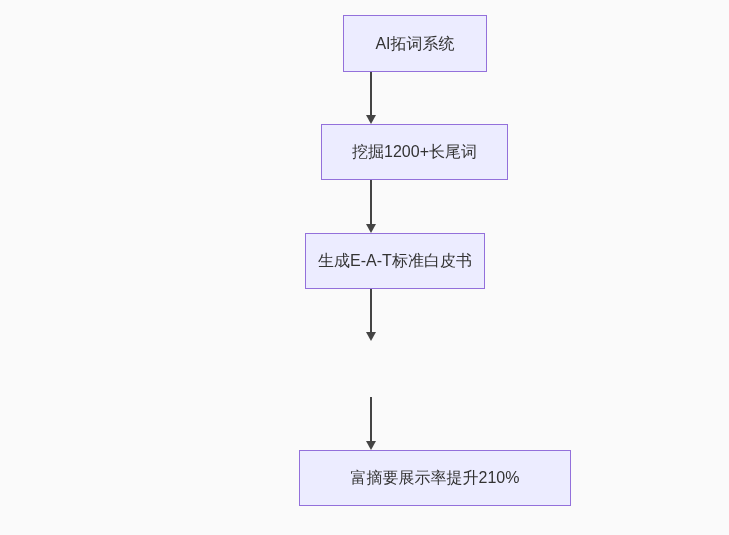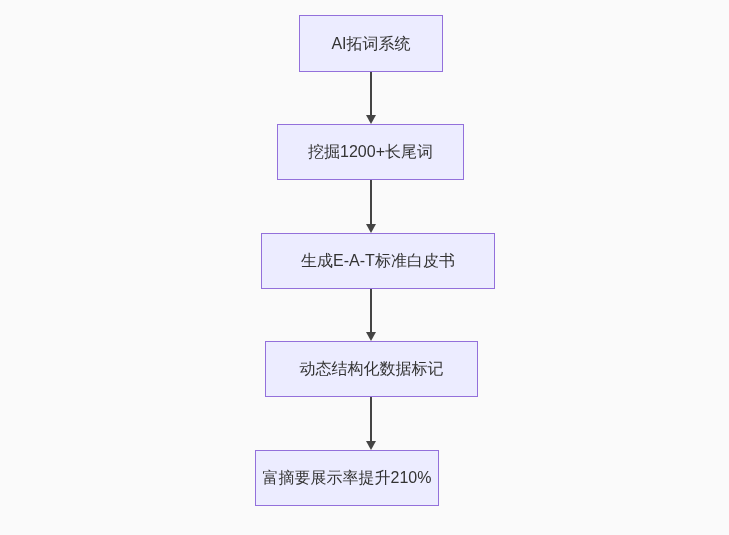--- a/index.html
+++ b/index.html
@@ -17,32 +17,33 @@
     overflow: hidden;
   }
   .node {
     position: absolute;
     box-sizing: border-box;
     background: var(--node-fill, #ececff);
     border: 1px solid var(--node-border, #9370db);
     display: flex;
     align-items: center;
     justify-content: center;
+    margin-left: 44px;
   }
   .node-label {
     font-size: 16px;
     color: var(--text-color, #333333);
     white-space: nowrap;
     line-height: 1.2;
   }
   .node-1 { left: 299px; top: 15px;  width: 144px; height: 57px; }
   .node-2 { left: 277px; top: 124px; width: 187px; height: 56px; text-align: right; }
-  .node-3 { left: 261px; top: 233px; width: 234px; height: 56px; }
+  .node-3 { left: 261px; top: 233px; width: 180px; height: 56px; }
   .node-4 { left: 265px; top: 341px; width: 213px; height: 56px; }
-  .node-5 { left: 255px; top: 450px; width: 184px; height: 56px; }
+  .node-5 { left: 255px; top: 450px; width: 272px; height: 56px; }
 
   .arrow {
     position: absolute;
     left: 365px;
     width: 12px;
   }
   .arrow-1 { top: 72px;  height: 52px; }
   .arrow-2 { top: 180px; height: 53px; }
   .arrow-3 { top: 289px; height: 52px; }
   .arrow-4 { top: 397px; height: 53px; }
@@ -90,23 +91,20 @@
 
   <div class="node node-3">
     <span class="node-label">生成E-A-T标准白皮书</span>
   </div>
 
   <div class="arrow arrow-3">
     <div class="arrow-line"></div>
     <div class="arrow-head"></div>
   </div>
 
-  <div class="node node-4">
-    <span class="node-label">动态结构化数据标记</span>
-  </div>
 
   <div class="arrow arrow-4">
     <div class="arrow-line"></div>
     <div class="arrow-head"></div>
   </div>
 
   <div class="node node-5">
     <span class="node-label">富摘要展示率提升210%</span>
   </div>
 

